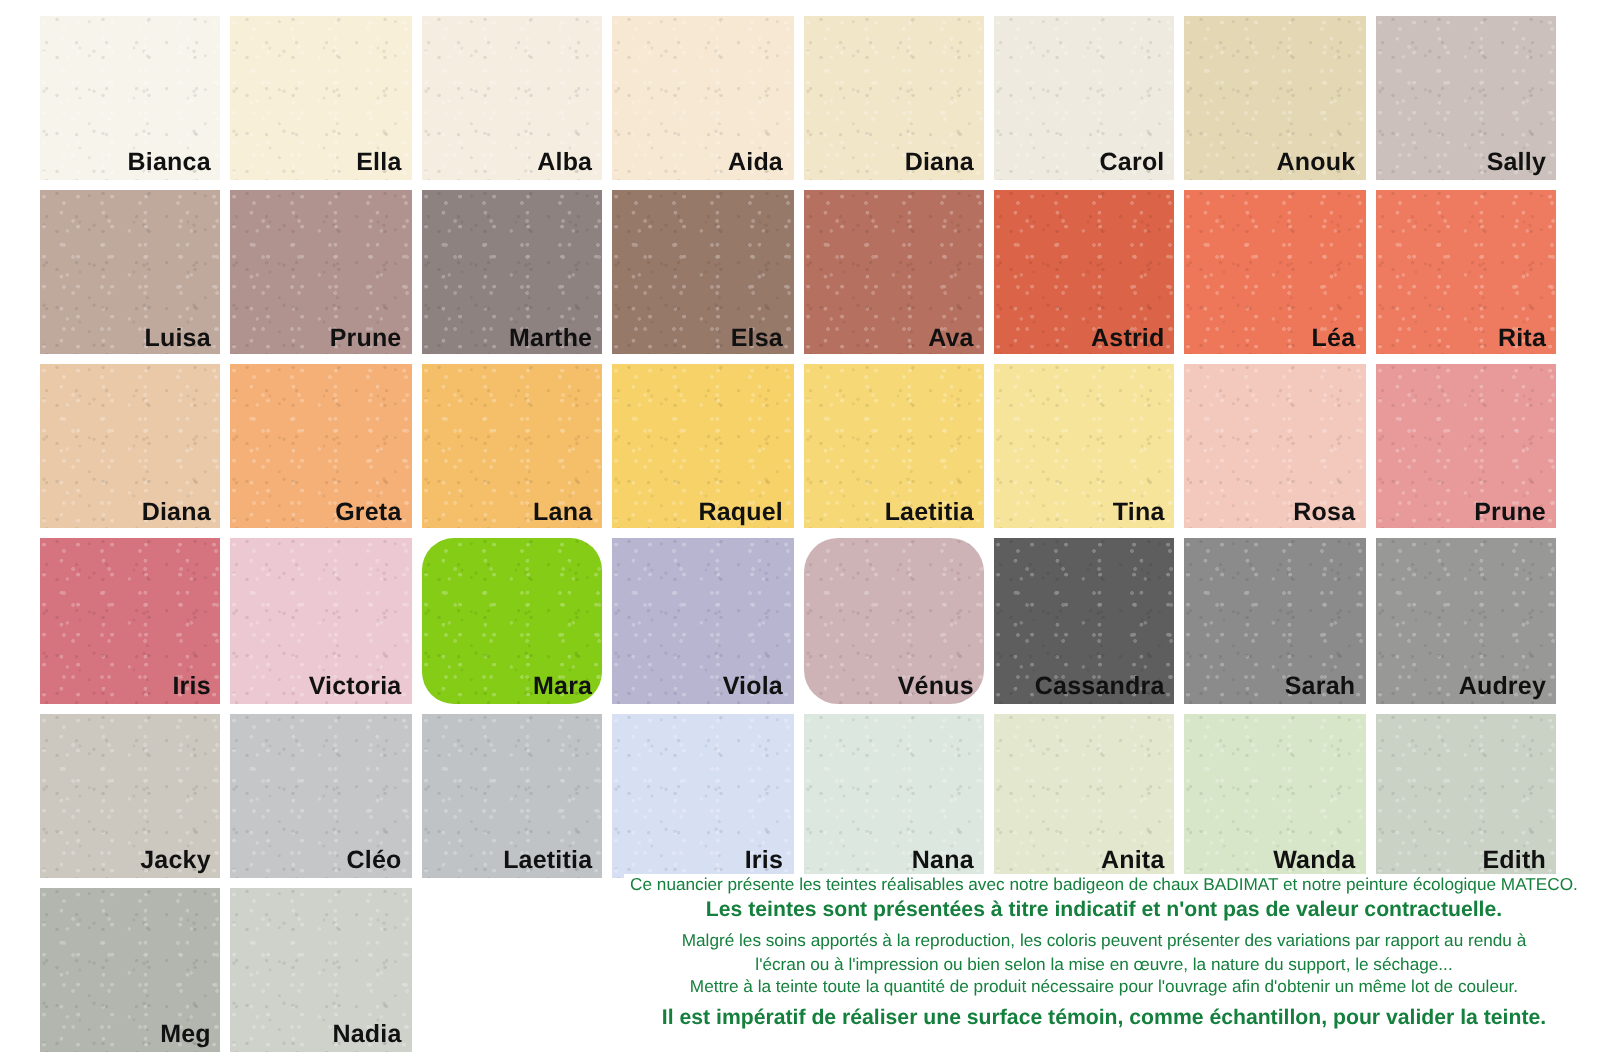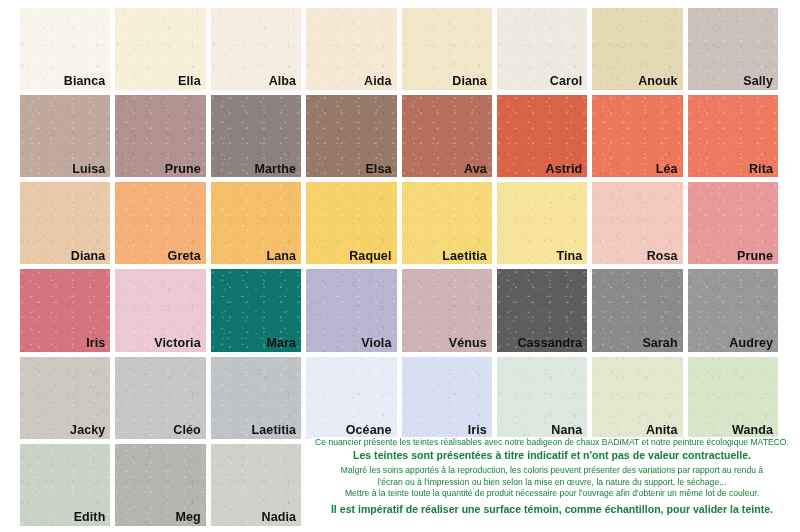--- a/index.html
+++ b/index.html
@@ -180,49 +180,46 @@
       </div>
       <div class="swatch" style="background: rgb(232, 154, 154);">
         <span class="swatch-label">Prune</span>
       </div>
       <div class="swatch" style="background: rgb(213, 115, 126);">
         <span class="swatch-label">Iris</span>
       </div>
       <div class="swatch" style="background: rgb(236, 200, 210);">
         <span class="swatch-label">Victoria</span>
       </div>
-      <div class="swatch" style="background: #0f766e;">
+      <div class="swatch" style="background: #84cc16; border-radius: 16px;">
         <span class="swatch-label">Mara</span>
       </div>
       <div class="swatch" style="background: rgb(184, 181, 208);">
         <span class="swatch-label">Viola</span>
       </div>
-      <div class="swatch" style="background: rgb(205, 178, 182);">
+      <div class="swatch" style="background: rgb(205, 178, 182); border-radius: 17px;">
         <span class="swatch-label">Vénus</span>
       </div>
       <div class="swatch" style="background: rgb(94, 94, 94);">
         <span class="swatch-label">Cassandra</span>
       </div>
       <div class="swatch" style="background: rgb(139, 139, 139);">
         <span class="swatch-label">Sarah</span>
       </div>
       <div class="swatch" style="background: rgb(152, 152, 150);">
         <span class="swatch-label">Audrey</span>
       </div>
       <div class="swatch" style="background: rgb(204, 200, 191);">
         <span class="swatch-label">Jacky</span>
       </div>
       <div class="swatch" style="background: rgb(197, 198, 200);">
         <span class="swatch-label">Cléo</span>
       </div>
       <div class="swatch" style="background: rgb(191, 195, 198);">
         <span class="swatch-label">Laetitia</span>
-      </div>
-      <div class="swatch" style="background: rgb(232, 236, 246);">
-        <span class="swatch-label">Océane</span>
       </div>
       <div class="swatch" style="background: rgb(215, 223, 243);">
         <span class="swatch-label">Iris</span>
       </div>
       <div class="swatch" style="background: rgb(220, 231, 223);">
         <span class="swatch-label">Nana</span>
       </div>
       <div class="swatch" style="background: rgb(226, 231, 205);">
         <span class="swatch-label">Anita</span>
       </div>

